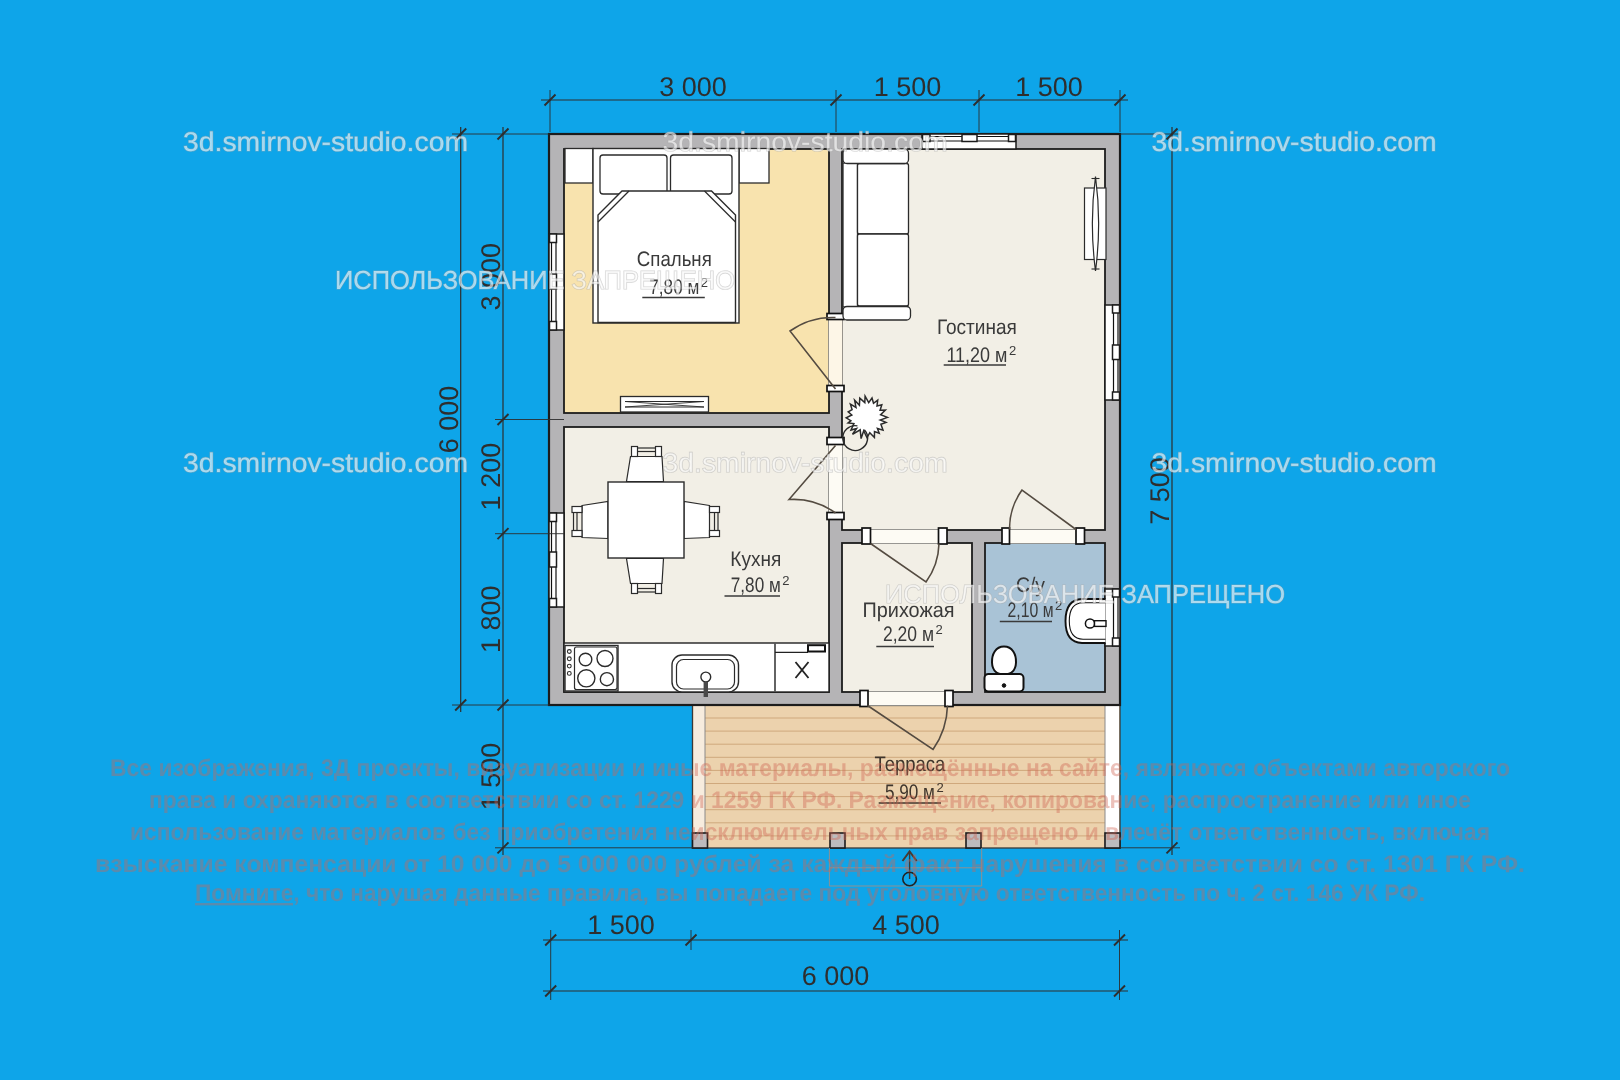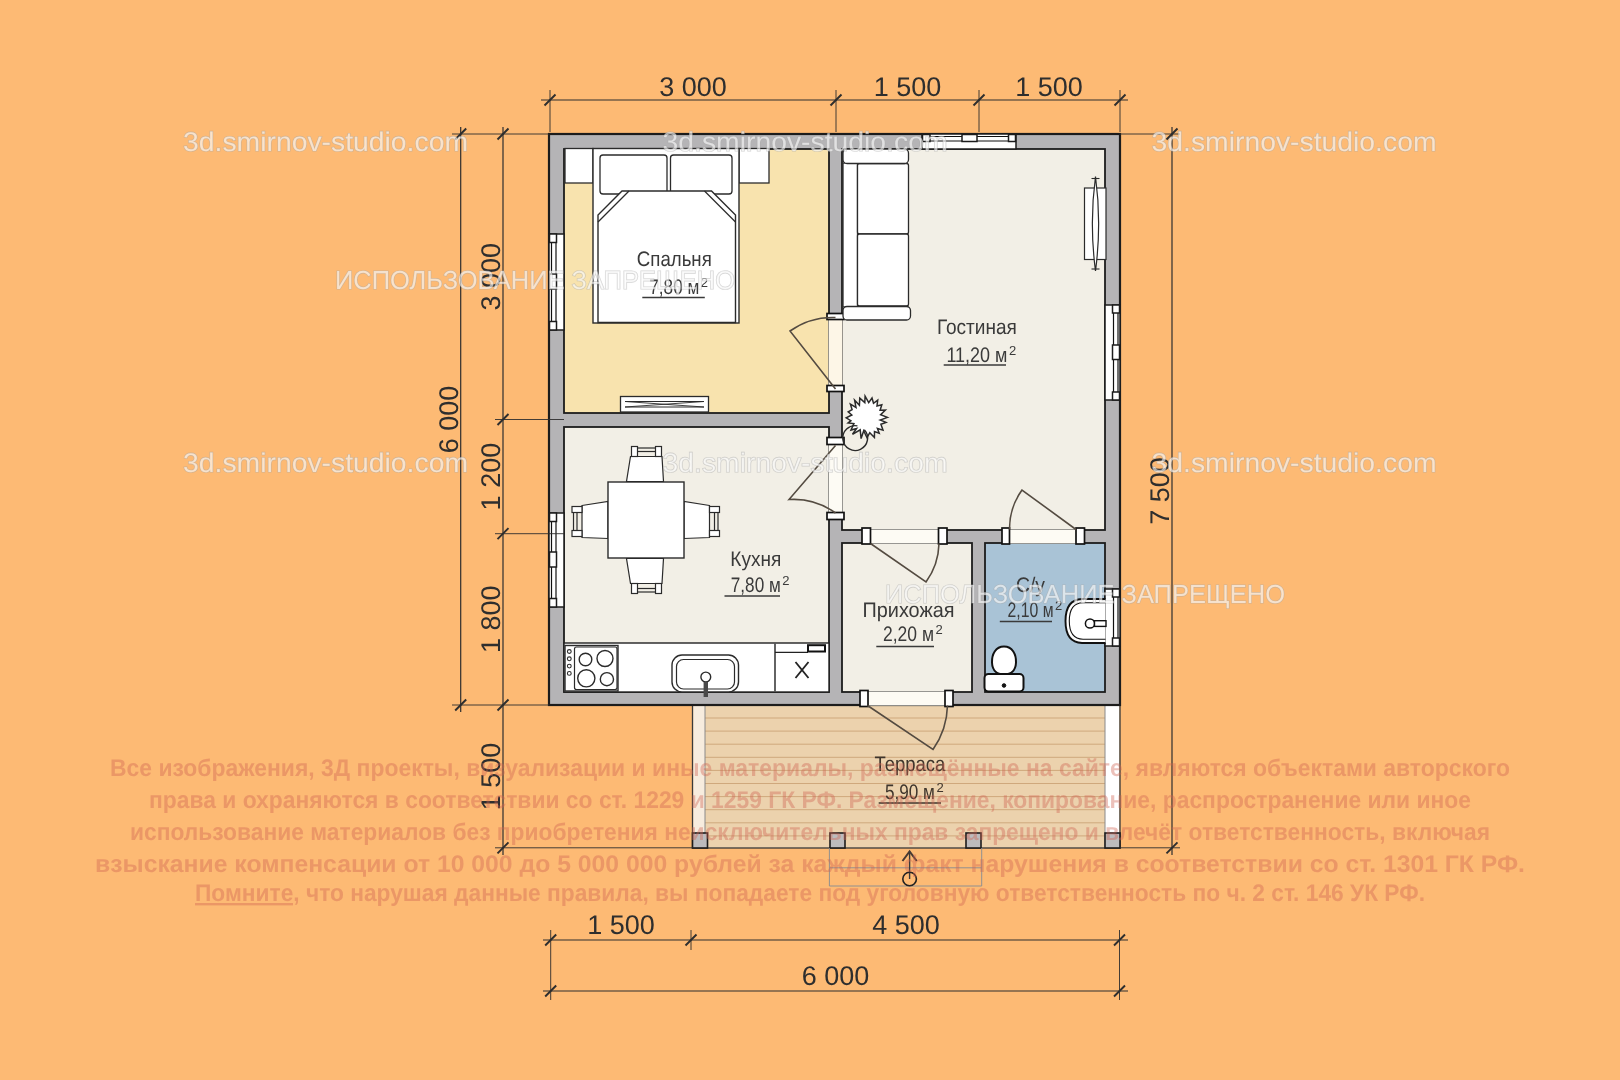--- a/index.html
+++ b/index.html
@@ -1,17 +1,17 @@
 <!DOCTYPE html>
 <html><head><meta charset="utf-8">
 <style>
 html,body{margin:0;padding:0;background:#ffffff;}
 *{-webkit-font-smoothing:antialiased;}
 text{text-rendering:geometricPrecision;}
-#page{position:relative;width:1620px;height:1080px;background:#fdba74;overflow:hidden;}
+#page{position:relative;width:1620px;height:1080px;background:#0ea5e9;overflow:hidden;}
 </style></head>
 <body>
 <div id="page">
 <svg width="1620" height="1080" viewBox="0 0 1620 1080">
 <g>
 <rect x="692.5" y="705" width="427.5" height="143" fill="#ecd2ad" stroke="#3a3a3a" stroke-width="1.3"></rect>
 <line x1="705" y1="718.0" x2="1105" y2="718.0" stroke="#cfa87c" stroke-width="1.0"></line>
 <line x1="705" y1="731.1" x2="1105" y2="731.1" stroke="#cfa87c" stroke-width="1.0"></line>
 <line x1="705" y1="744.2" x2="1105" y2="744.2" stroke="#cfa87c" stroke-width="1.0"></line>
 <line x1="705" y1="757.3000000000001" x2="1105" y2="757.3000000000001" stroke="#cfa87c" stroke-width="1.0"></line>

